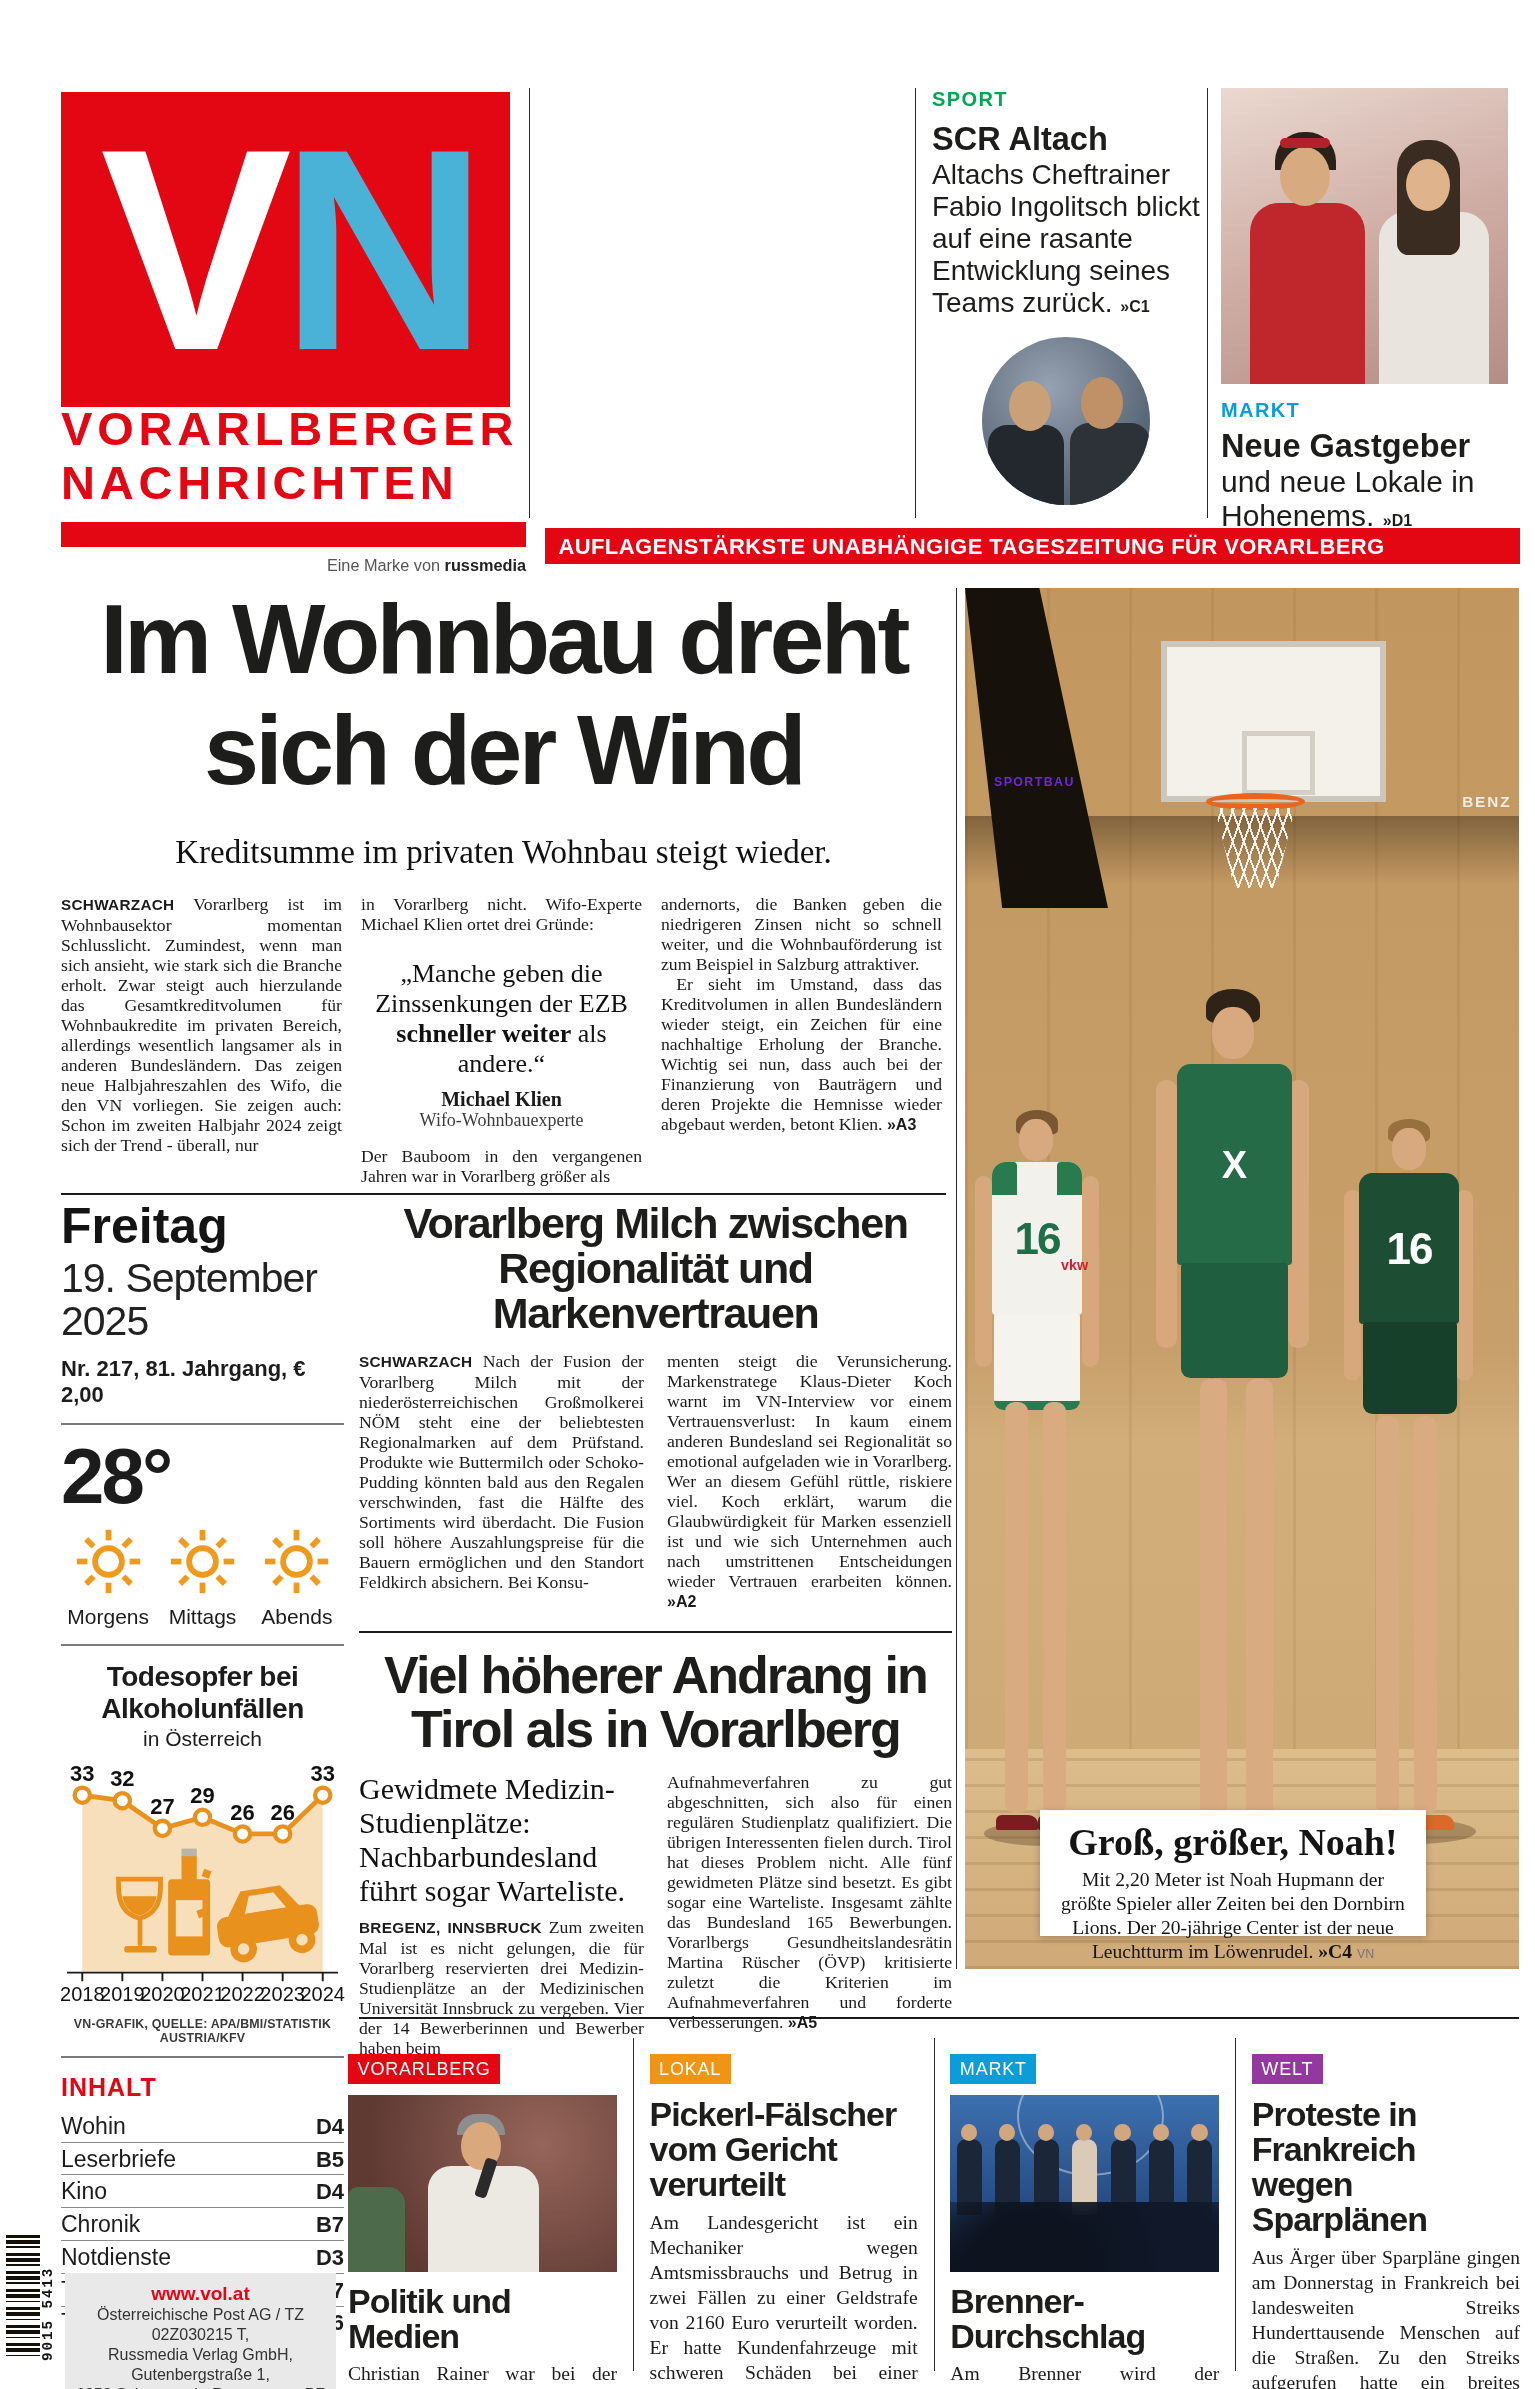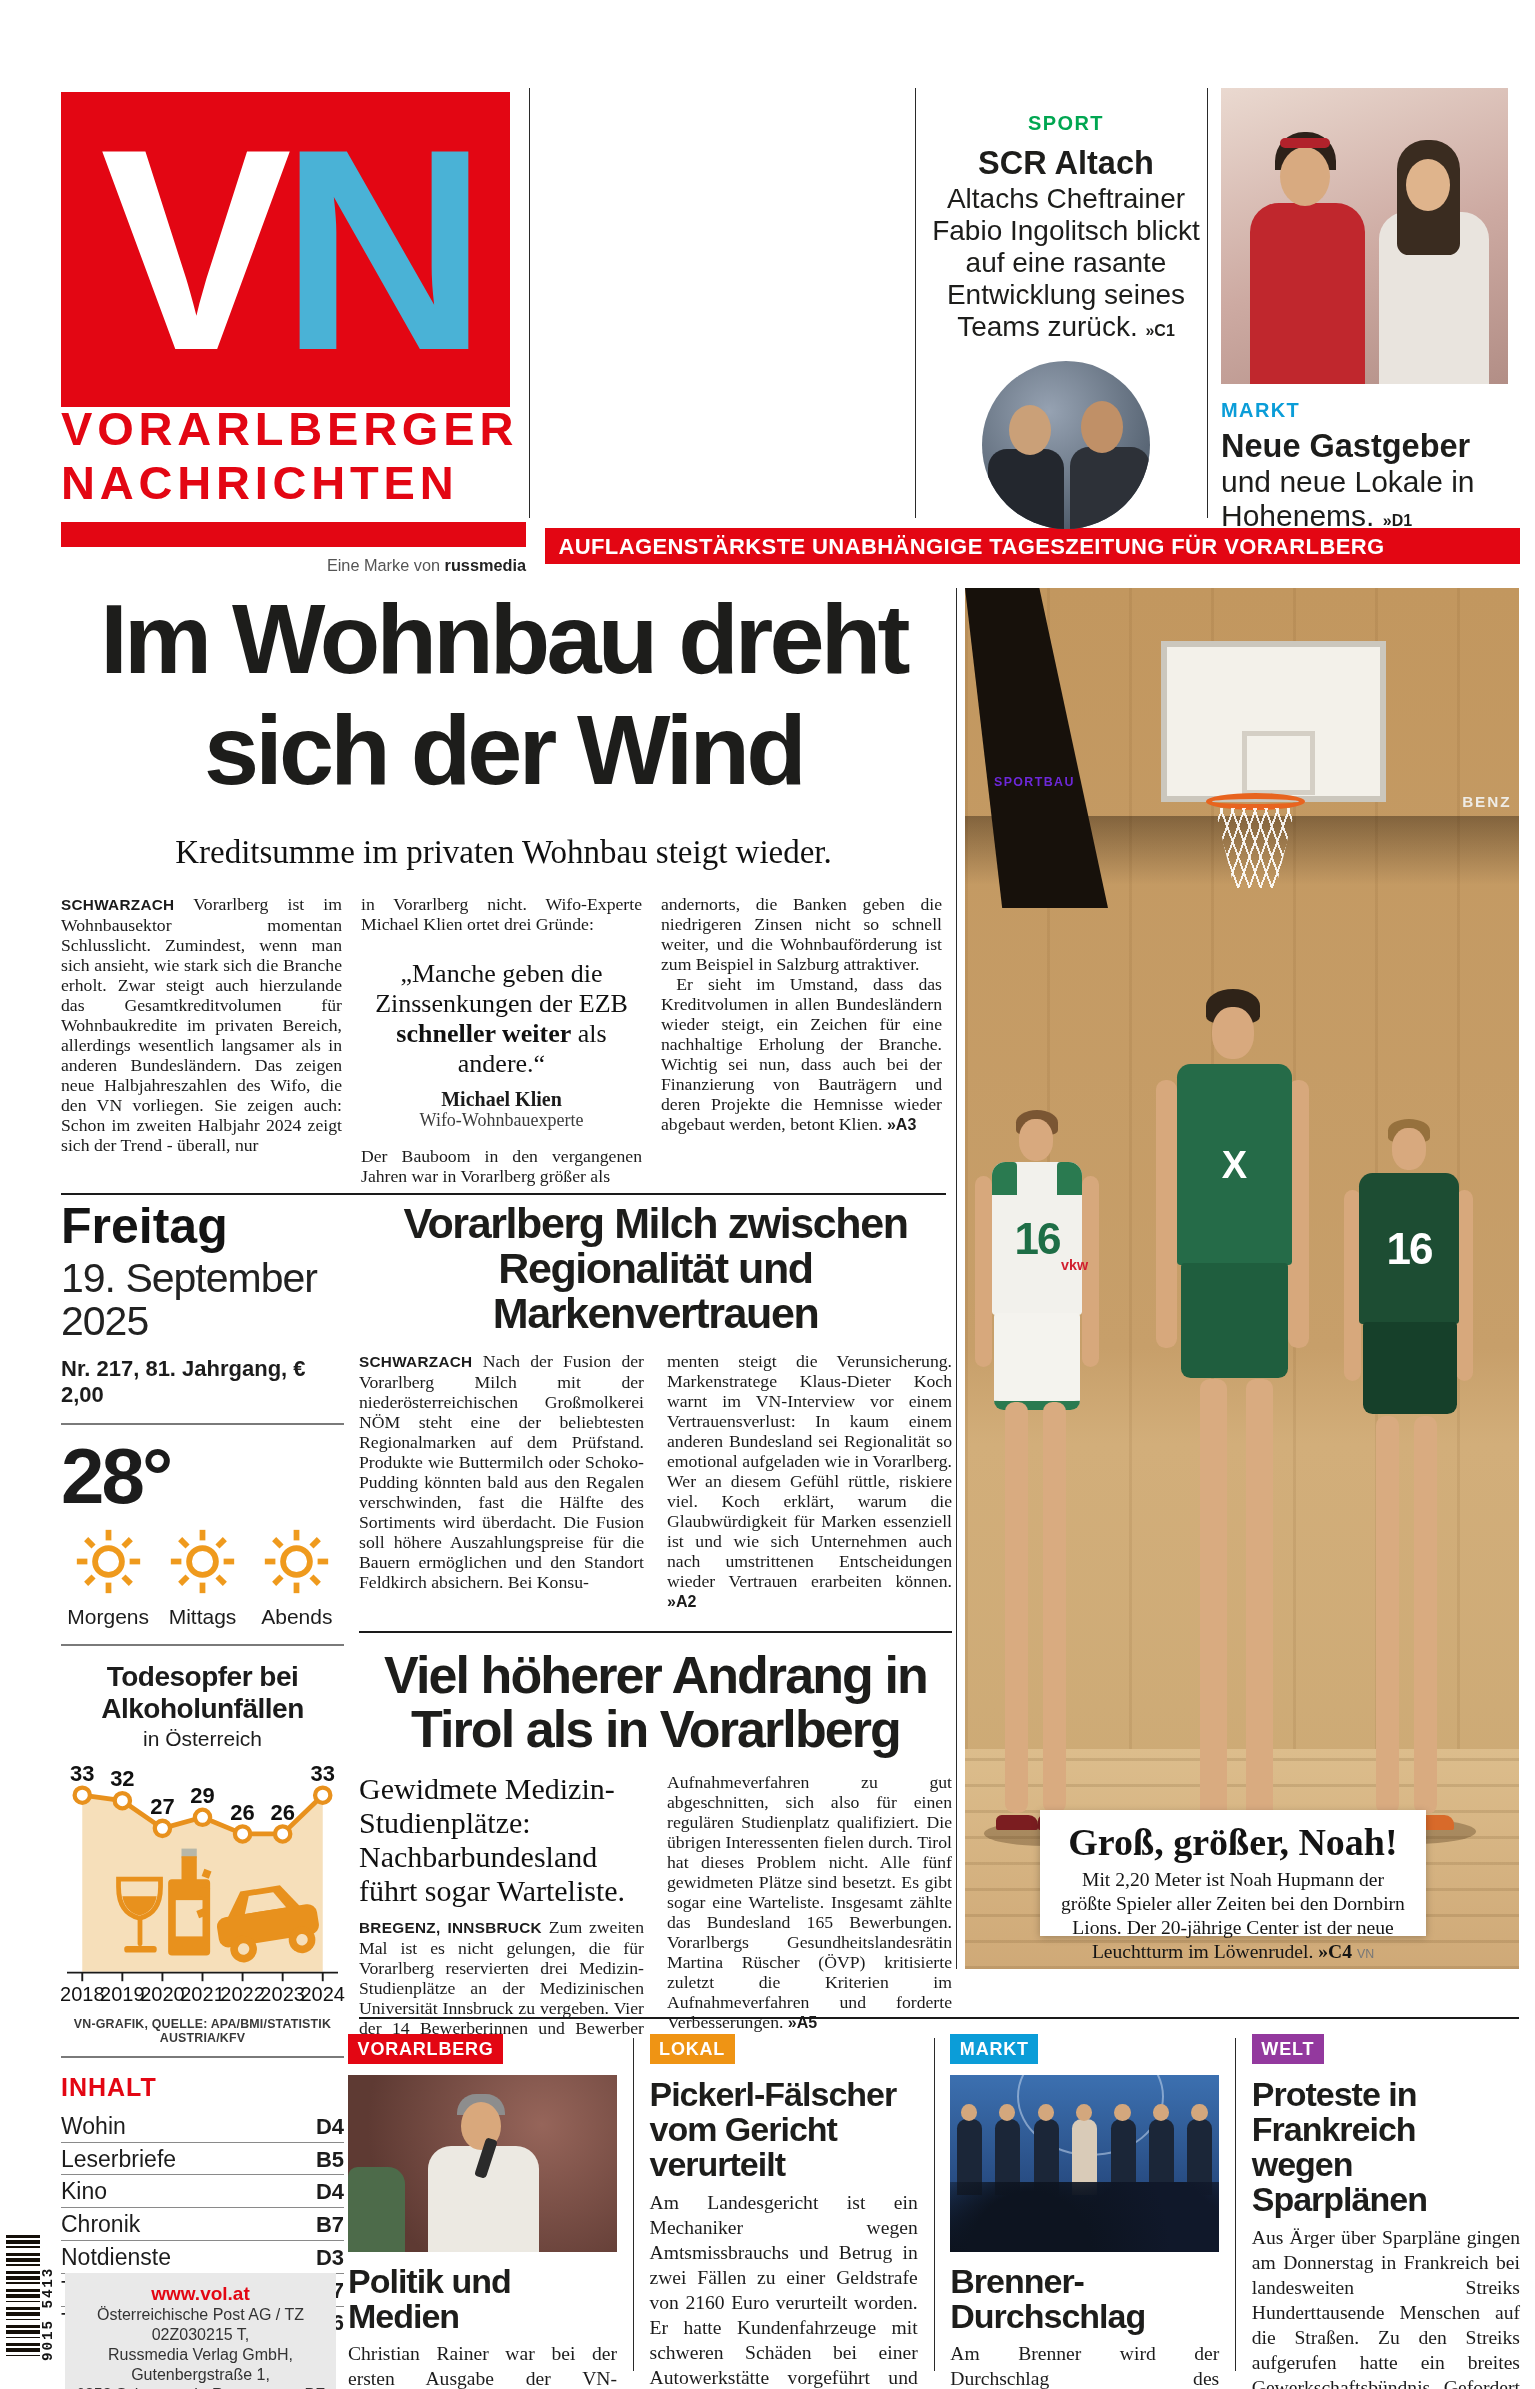--- a/index.html
+++ b/index.html
@@ -119,21 +119,21 @@
   .mid-col{left:359px;top:1201px;width:593px;}
   .milch-h{font-size:43px;line-height:45px;text-align:center;letter-spacing:-1.4px;}
   .two-cols{display:flex;gap:23px;margin-top:15.3px;}
   .two-cols .col{width:285px;}
   .mid-rule{height:1.9px;background:#1a1a1a;margin:19px 0 15.3px;}
   .med-h{font-size:52px;line-height:54px;text-align:center;letter-spacing:-1.9px;}
   .med-lead{font-family:"Liberation Serif","DejaVu Serif",serif;font-size:30px;line-height:34px;color:#111;margin-bottom:9.6px;}
   
   .bstrip{left:348px;top:2034px;width:1172px;display:flex;gap:32.5px;}
   .bcol{width:269px;}
-  .chip{display:inline-block;color:#fff;font-weight:700;font-size:18px;letter-spacing:0.8px;padding:4.8px 9.6px 3.8px;}
+  .chip{display:inline-block;color:#fff;font-weight:400;font-size:18px;letter-spacing:0.8px;padding:4.8px 9.6px 3.8px;margin-top:20px;}
   .c-red{background:#e30613;} .c-orange{background:#ef9414;} .c-blue{background:#0b9dd8;} .c-purple{background:#93399e;}
   .bphoto{position:relative;width:269px;height:177px;margin-top:11.5px;overflow:hidden;}
   .bheadline{font-size:34px;line-height:35px;letter-spacing:-1px;margin-top:11.5px;}
   .btext{font-family:"Liberation Serif","DejaVu Serif",serif;font-size:19.6px;line-height:25px;margin-top:7.6px;text-align:justify;}
   .bheadline.nop{margin-top:13.4px;}
   
   .vb-photo{background:radial-gradient(circle at 72% 28%,#96655a,#5e3a33 75%);}
   .vb-head{position:absolute;left:113px;top:27px;width:40px;height:48px;border-radius:50%;background:#d9a87c;}
   .vb-hair{position:absolute;left:109px;top:19px;width:48px;height:21px;border-radius:19px 19px 0 0;background:#8d8d8d;}
   .vb-torso{position:absolute;left:80px;top:71px;width:111px;height:106px;border-radius:23px 23px 0 0;background:#ece9e2;}
@@ -160,21 +160,21 @@
   <div class="abs brand" style="top:459px;">NACHRICHTEN</div>
   <div class="abs brand-bar"></div>
   <div class="abs tagline"><span>Eine Marke von </span><b>russmedia</b></div>
   <div class="abs banner">AUFLAGENSTÄRKSTE UNABHÄNGIGE TAGESZEITUNG FÜR VORARLBERG</div>
 
   <div class="vrule" style="left:529px;top:88px;height:430px;"></div>
   <div class="vrule" style="left:915px;top:88px;height:430px;"></div>
   <div class="vrule" style="left:1207px;top:88px;height:430px;"></div>
 
 
-  <div class="abs" style="left:932px;top:88px;width:268px;text-align:center;margin-top:24px;">
+  <div class="abs" style="left:932px;top:88px;width:268px;text-align:left;">
     <div class="sec-label" style="color:#00a651;">SPORT</div>
     <div class="hl" style="font-size:32.5px;margin-top:9.6px;">SCR Altach</div>
     <div style="font-size:28px;line-height:32px;margin-top:1.9px;color:#1d1d1b;"><span>Altachs Cheftrainer Fabio Ingolitsch blickt auf eine rasante Entwicklung seines Teams zurück. </span><span class="pref">»C1</span></div>
     <div class="s-circle">
       <div class="s-body-l"></div>
       <div class="s-body-r"></div>
       <div class="s-head-l"></div>
       <div class="s-head-r"></div>
     </div>
   </div>

